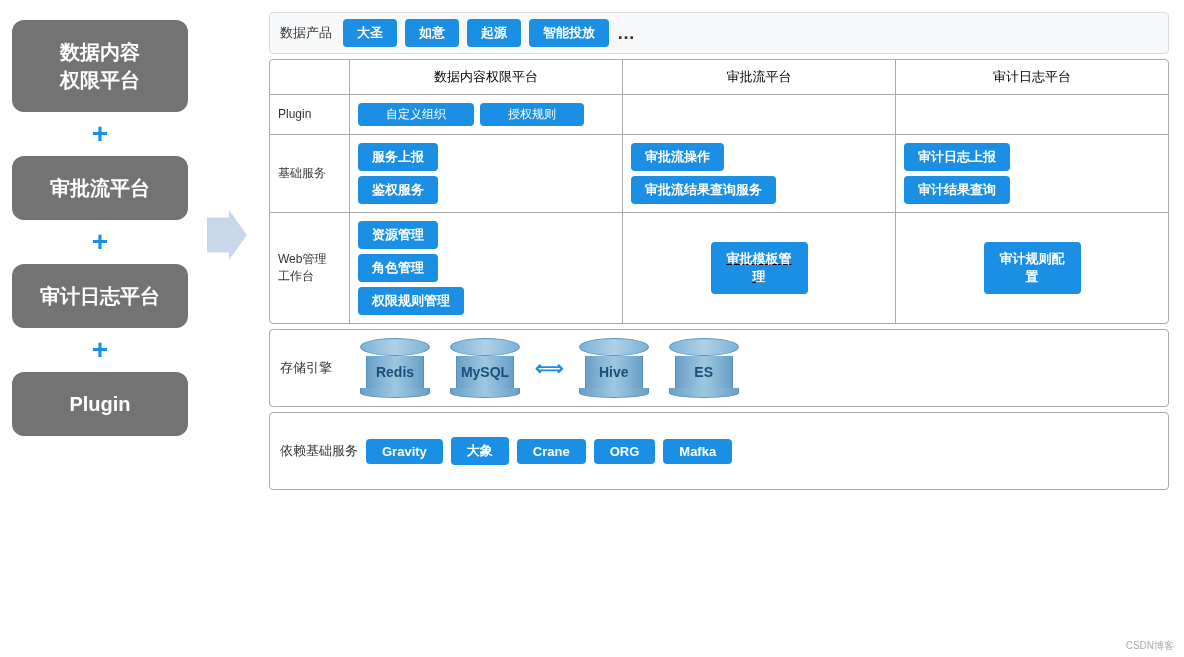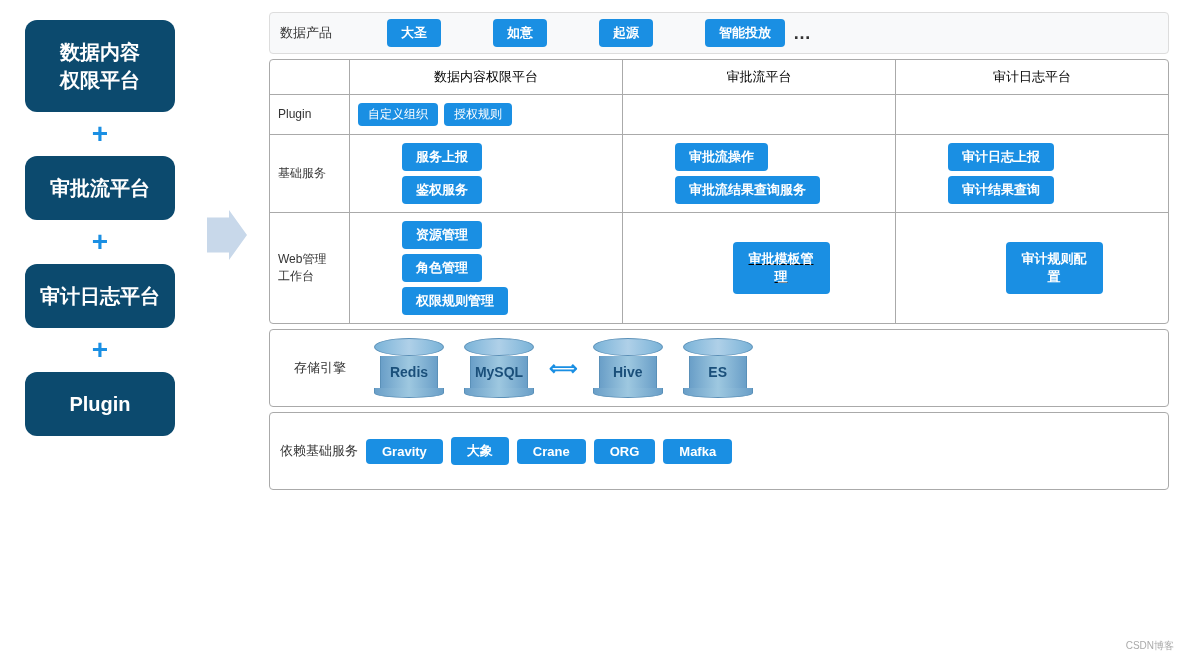--- a/index.html
+++ b/index.html
@@ -25,27 +25,27 @@
     .left-col {
       display: flex;
       flex-direction: column;
       align-items: center;
       gap: 4px;
       width: 170px;
       padding-top: 10px;
     }
 
     .left-box {
-      background: #0c4a6e;
+      background: #737373;
       border-radius: 12px;
       color: #fff;
       font-size: 20px;
       font-weight: bold;
       text-align: center;
-      width: 150px;
+      width: 176px;
       padding: 18px 10px;
       line-height: 1.4;
     }
 
     .plus-sign {
       font-size: 28px;
       font-weight: bold;
       color: #1a8fe3;
       margin: 2px 0;
     }
@@ -90,41 +90,40 @@
       min-width: 55px;
     }
     .blue-btn {
       background: #1a8fe3;
       color: #fff;
       border-radius: 4px;
       padding: 5px 14px;
       font-size: 13px;
       font-weight: bold;
       white-space: nowrap;
-      margin-left: 44px;
     }
     .dots-label {
       font-size: 18px;
       color: #333;
       font-weight: bold;
     }
     .small-blue-btn {
       background: #1a8fe3;
       color: #fff;
       border-radius: 4px;
-      padding: 3px 10px;
+      padding: 3px 28px;
       font-size: 12px;
       white-space: nowrap;
     }
 
     
     .storage-row {
       display: flex;
       align-items: center;
-      padding: 8px 24px;
+      padding: 8px 10px;
       border: 1px solid #aaa;
       border-radius: 4px;
       gap: 10px;
     }
 
     
     .db-cylinder {
       display: flex;
       flex-direction: column;
       align-items: center;

